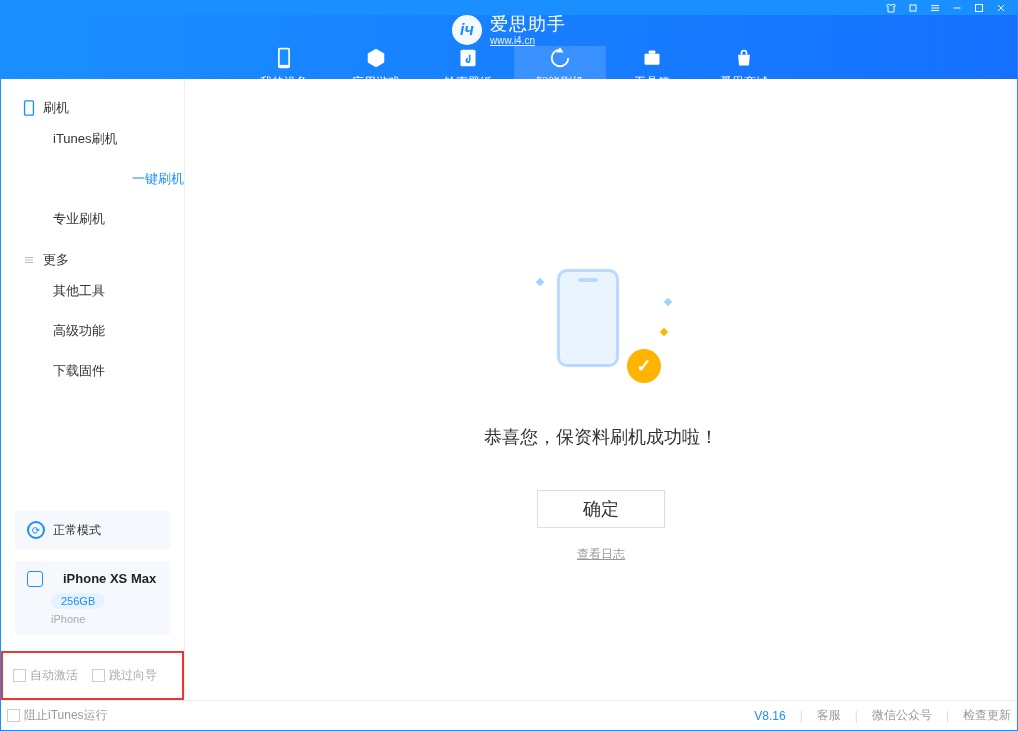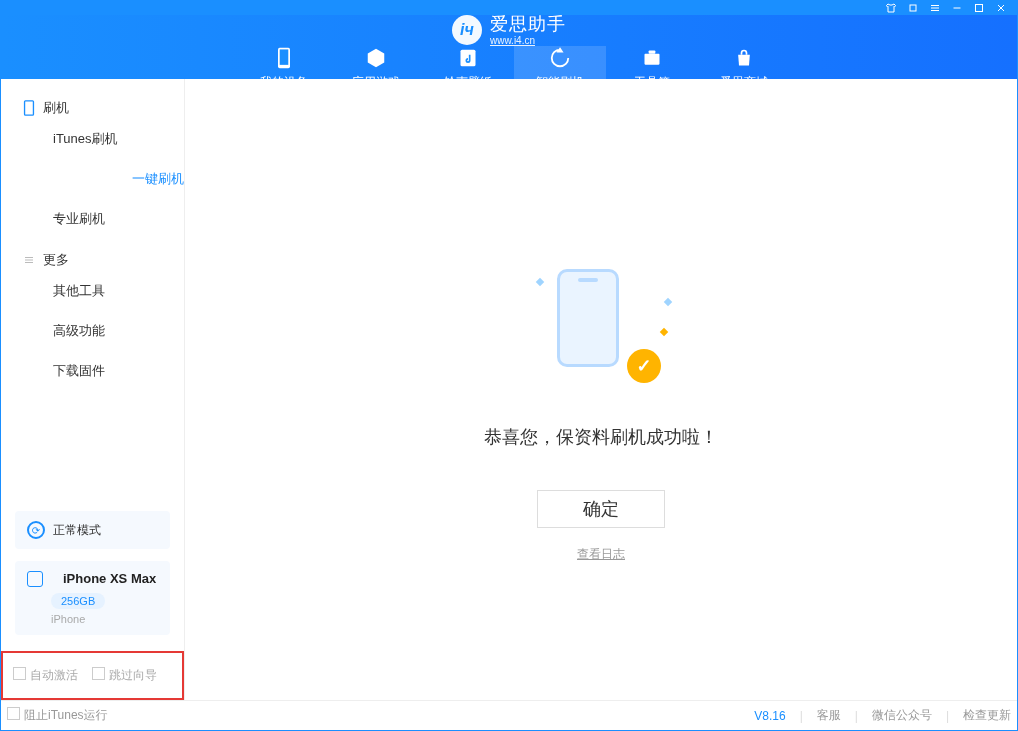--- a/index.html
+++ b/index.html
@@ -41,21 +41,21 @@
 .spark.s1 { top: 10px; left: -20px; }
 .spark.s2 { top: 60px; right: -22px; background: #ffb400; }
 .spark.s3 { top: 30px; right: -26px; }
 .msg { margin-top: 46px; font-size: 18px; color: #333; font-weight: 500; }
 .ok-btn { margin-top: 41px; width: 128px; height: 38px; border: 1px solid #ddd; background: #fff; font-size: 18px; color: #333; cursor: pointer; }
 .log-link { margin-top: 18px; font-size: 12px; color: #999; text-decoration: underline; cursor: pointer; }
 .footer { height: 30px; border-top: 1px solid #eee; display: flex; align-items: center; padding: 0 6px; font-size: 12px; color: #999; }
 .footer-right { margin-left: auto; display: flex; align-items: center; gap: 0; }
 .footer-right .sep { color: #ddd; margin: 0 14px; }
 .ver { color: #1a8fff; }
-.chk-label { display: flex; align-items: flex-start; cursor: pointer; }
+.chk-label { display: flex; align-items: center; cursor: pointer; }
 </style>
 </head>
 <body>
 
 <div class="topbar">
   <svg viewBox="0 0 24 24" stroke="#fff" fill="none" stroke-width="2">
       <path d="M6 4l-3 3 2 3 1-1v11h12V9l1 1 2-3-3-3-4 2h-4z"></path>
     </svg>
   <svg viewBox="0 0 24 24" stroke="#fff" fill="none" stroke-width="2">
       <rect x="6" y="6" width="12" height="12"></rect>

